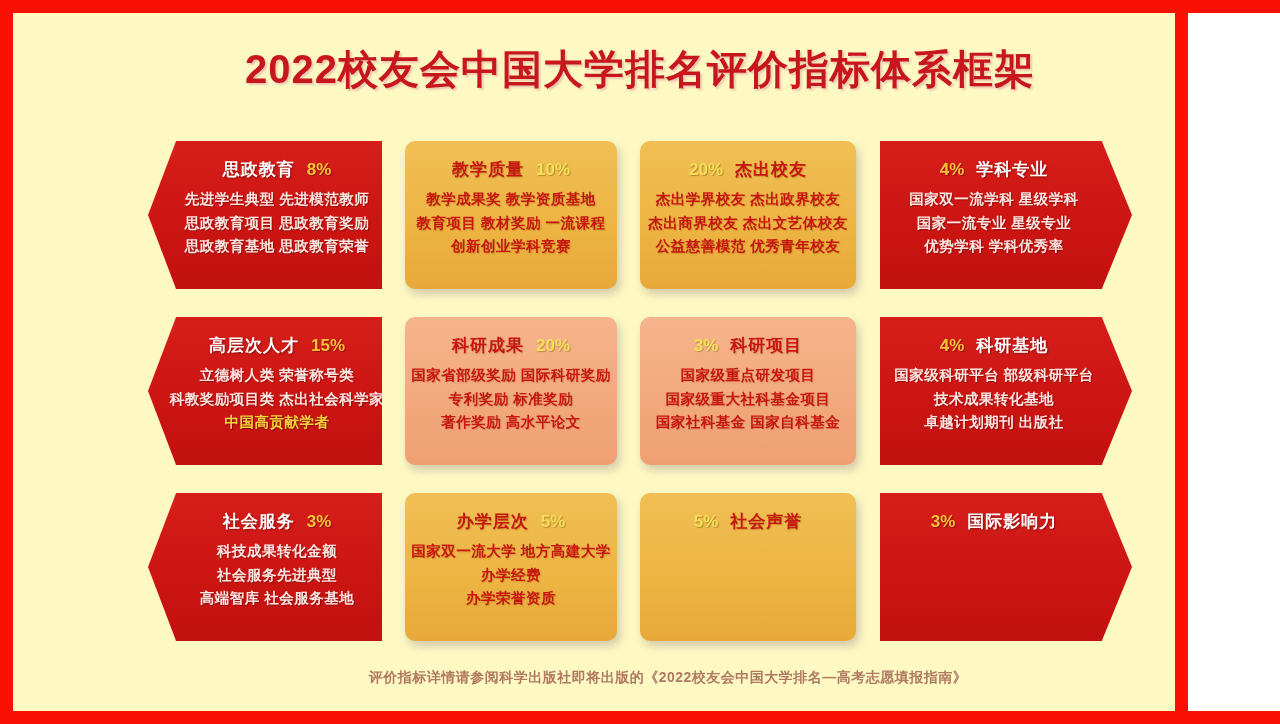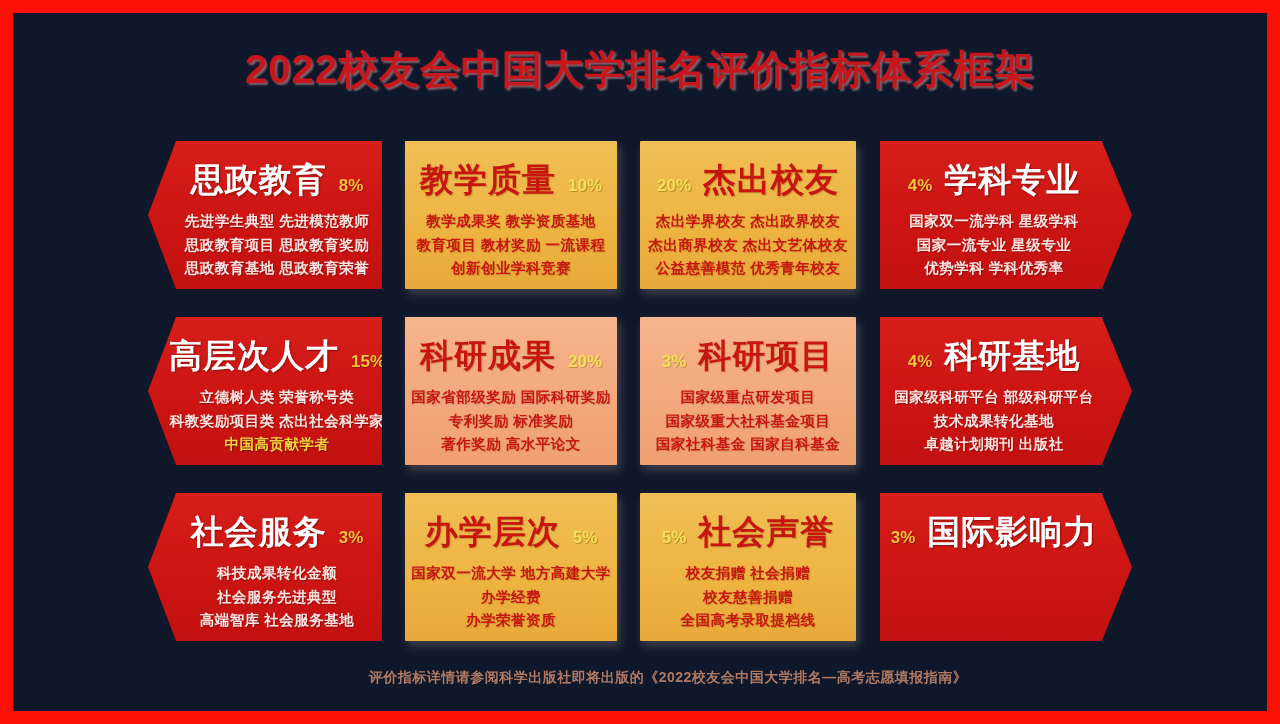--- a/index.html
+++ b/index.html
@@ -10,24 +10,24 @@
     width: 1280px;
     height: 724px;
     overflow: hidden;
     background: #ffffff;
     font-family: "Liberation Sans", "DejaVu Sans", sans-serif;
   }
 
   
   #page {
     position: relative;
-    width: 1280px;
+    width: 1188px;
     height: 724px;
     box-sizing: border-box;
-    background: #0f172a;
+    background: #fef9c3;
   }
   .frame-bar {
     position: absolute;
     background: #FB1005;
   }
   .frame-top    { left: 0;  top: 0;     width: 1280px; height: 13px; }
   .frame-bottom { left: 0;  bottom: 0;  width: 1280px; height: 13px; }
   .frame-left   { left: 0;  top: 0;     width: 13px;   height: 724px; }
   .frame-right  { right: 0; top: 0;     width: 13px;   height: 724px; }
 
@@ -80,21 +80,21 @@
   
   .shape-left-point {
     clip-path: polygon(12% 0%, 100% 0%, 100% 100%, 12% 100%, 0% 50%);
     padding-left: 34px;
   }
   .shape-right-point {
     clip-path: polygon(0% 0%, 88% 0%, 100% 50%, 88% 100%, 0% 100%);
     padding-right: 34px;
   }
   .shape-rect {
-    border-radius: 1px;
+    border-radius: 10px;
     text-align: right;
   }
 
   
   .bg-red {
     background: linear-gradient(180deg, #D61F1B 0%, #CC1512 55%, #C21110 100%);
   }
   .bg-gold {
     background: linear-gradient(180deg, #F0BF55 0%, #EDB442 60%, #E8A93A 100%);
   }
@@ -106,21 +106,21 @@
   .card-head {
     display: flex;
     align-items: baseline;
     justify-content: center;
     gap: 12px;
     margin-top: 9px;
     margin-bottom: 9px;
     white-space: nowrap;
   }
   .card-title {
-    font-size: 33px;
+    font-size: 17px;
     font-weight: bold;
     letter-spacing: 1px;
   }
   .card-pct {
     font-size: 17px;
     font-weight: bold;
   }
 
   
   .txt-on-red .card-title { color: #FFFFFF; text-shadow: 1px 1px 2px rgba(90,0,0,0.55); }
@@ -295,25 +295,20 @@
             <div class="item-line">国家双一流大学 地方高建大学</div>
             <div class="item-line">办学经费</div>
             <div class="item-line">办学荣誉资质</div>
           </div>
         </div>
         <div class="card col3 shape-rect bg-gold txt-on-gold">
           <div class="card-head">
             <span class="card-pct">5%</span>
             <span class="card-title">社会声誉</span>
           </div>
-          <div class="item-list">
-            <div class="item-line">校友捐赠 社会捐赠</div>
-            <div class="item-line">校友慈善捐赠</div>
-            <div class="item-line">全国高考录取提档线</div>
-          </div>
         </div>
         <div class="card col4 shape-right-point bg-red txt-on-red">
           <div class="card-head">
             <span class="card-pct">3%</span>
             <span class="card-title">国际影响力</span>
           </div>
         </div>
       </div>
     </div>
 

